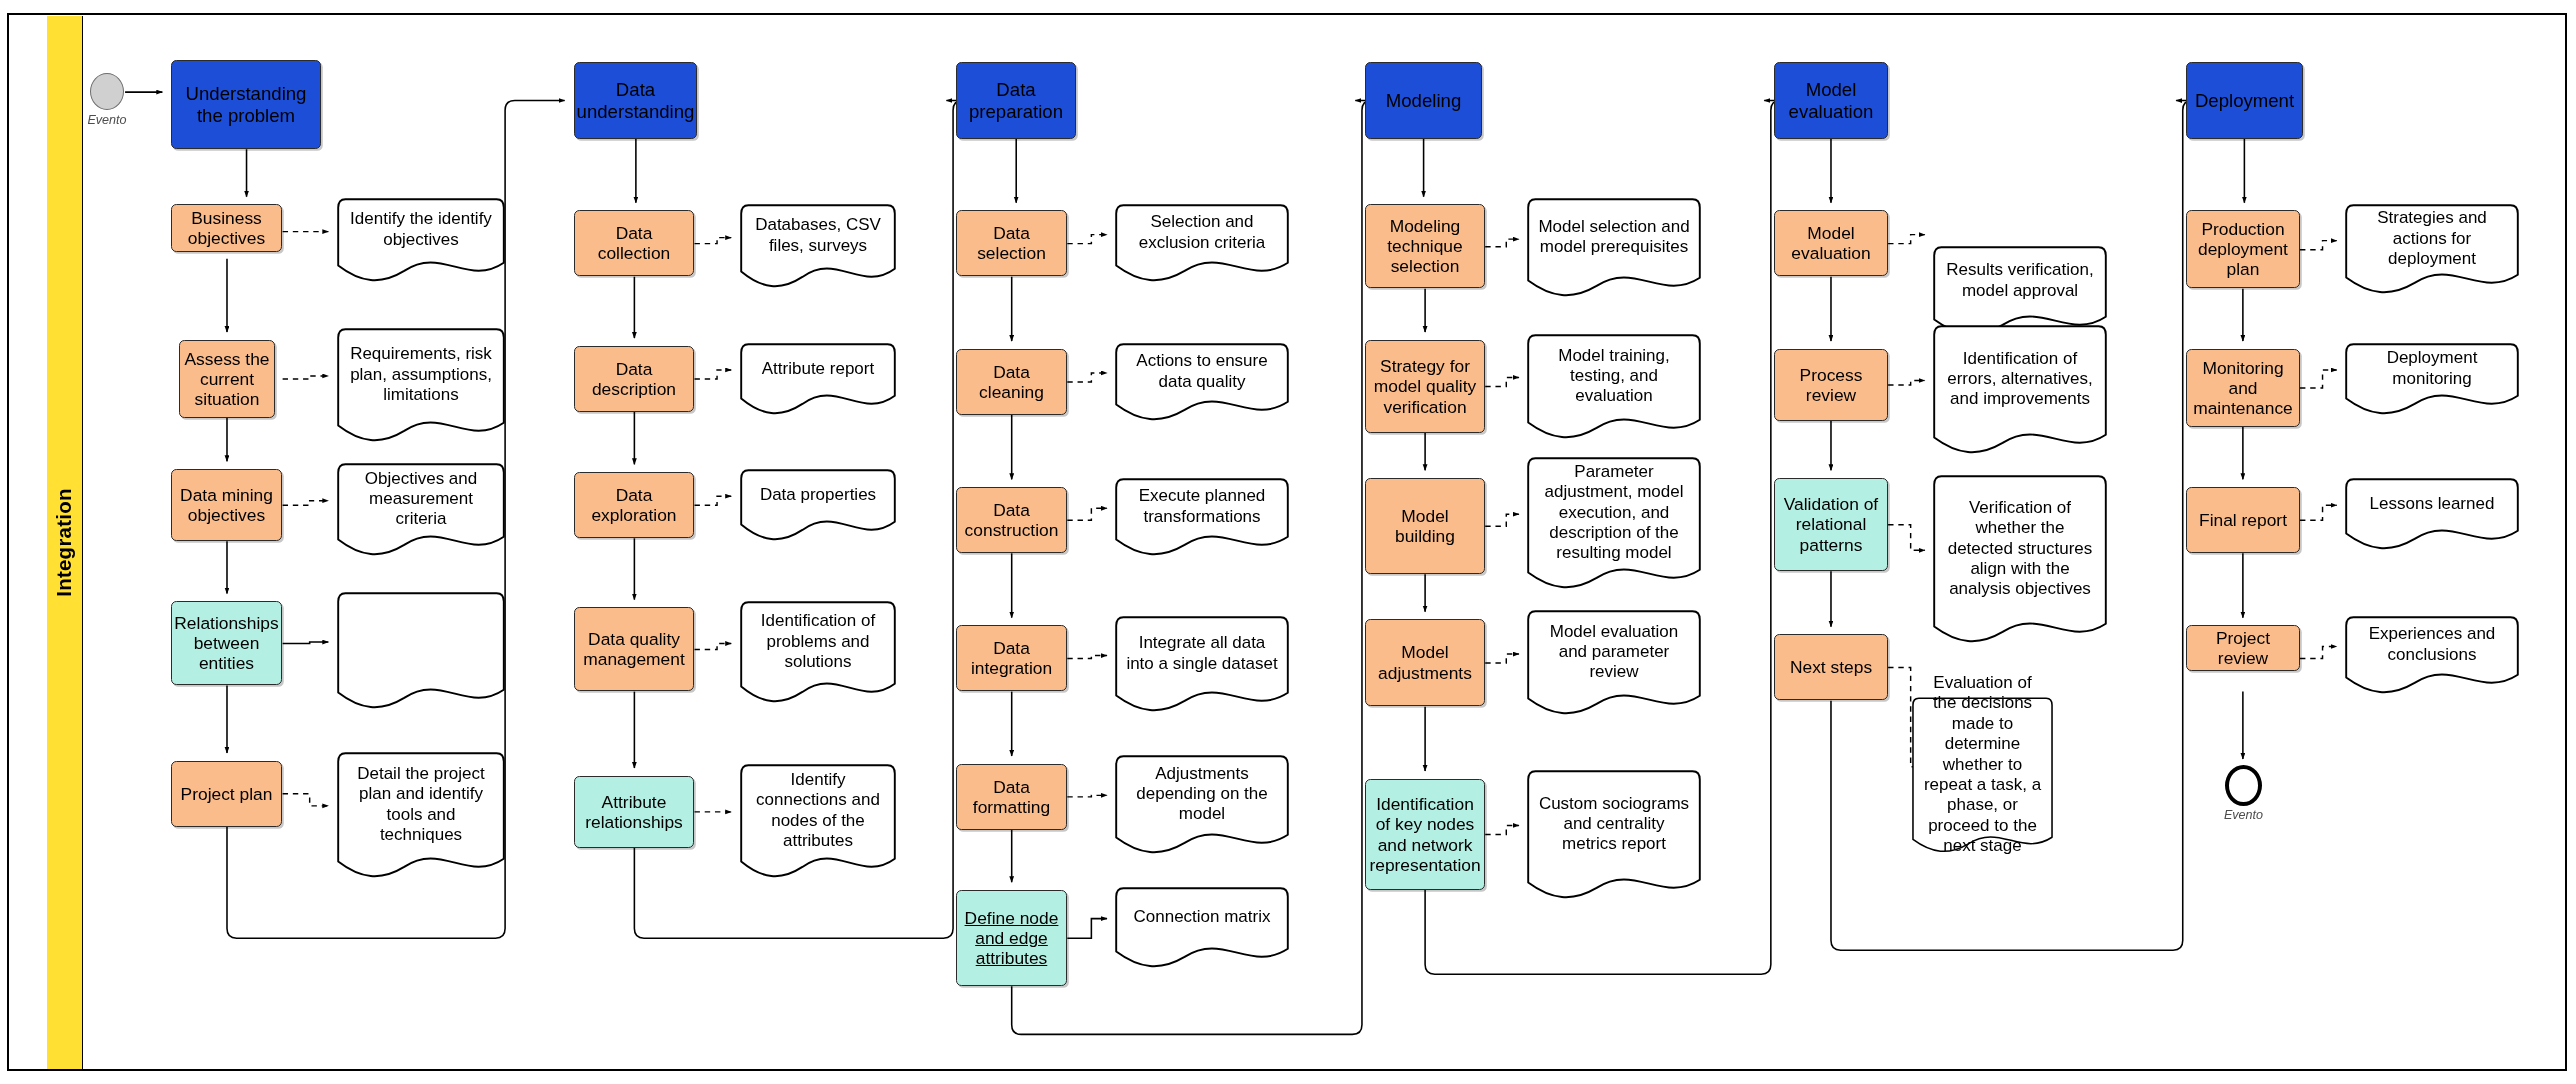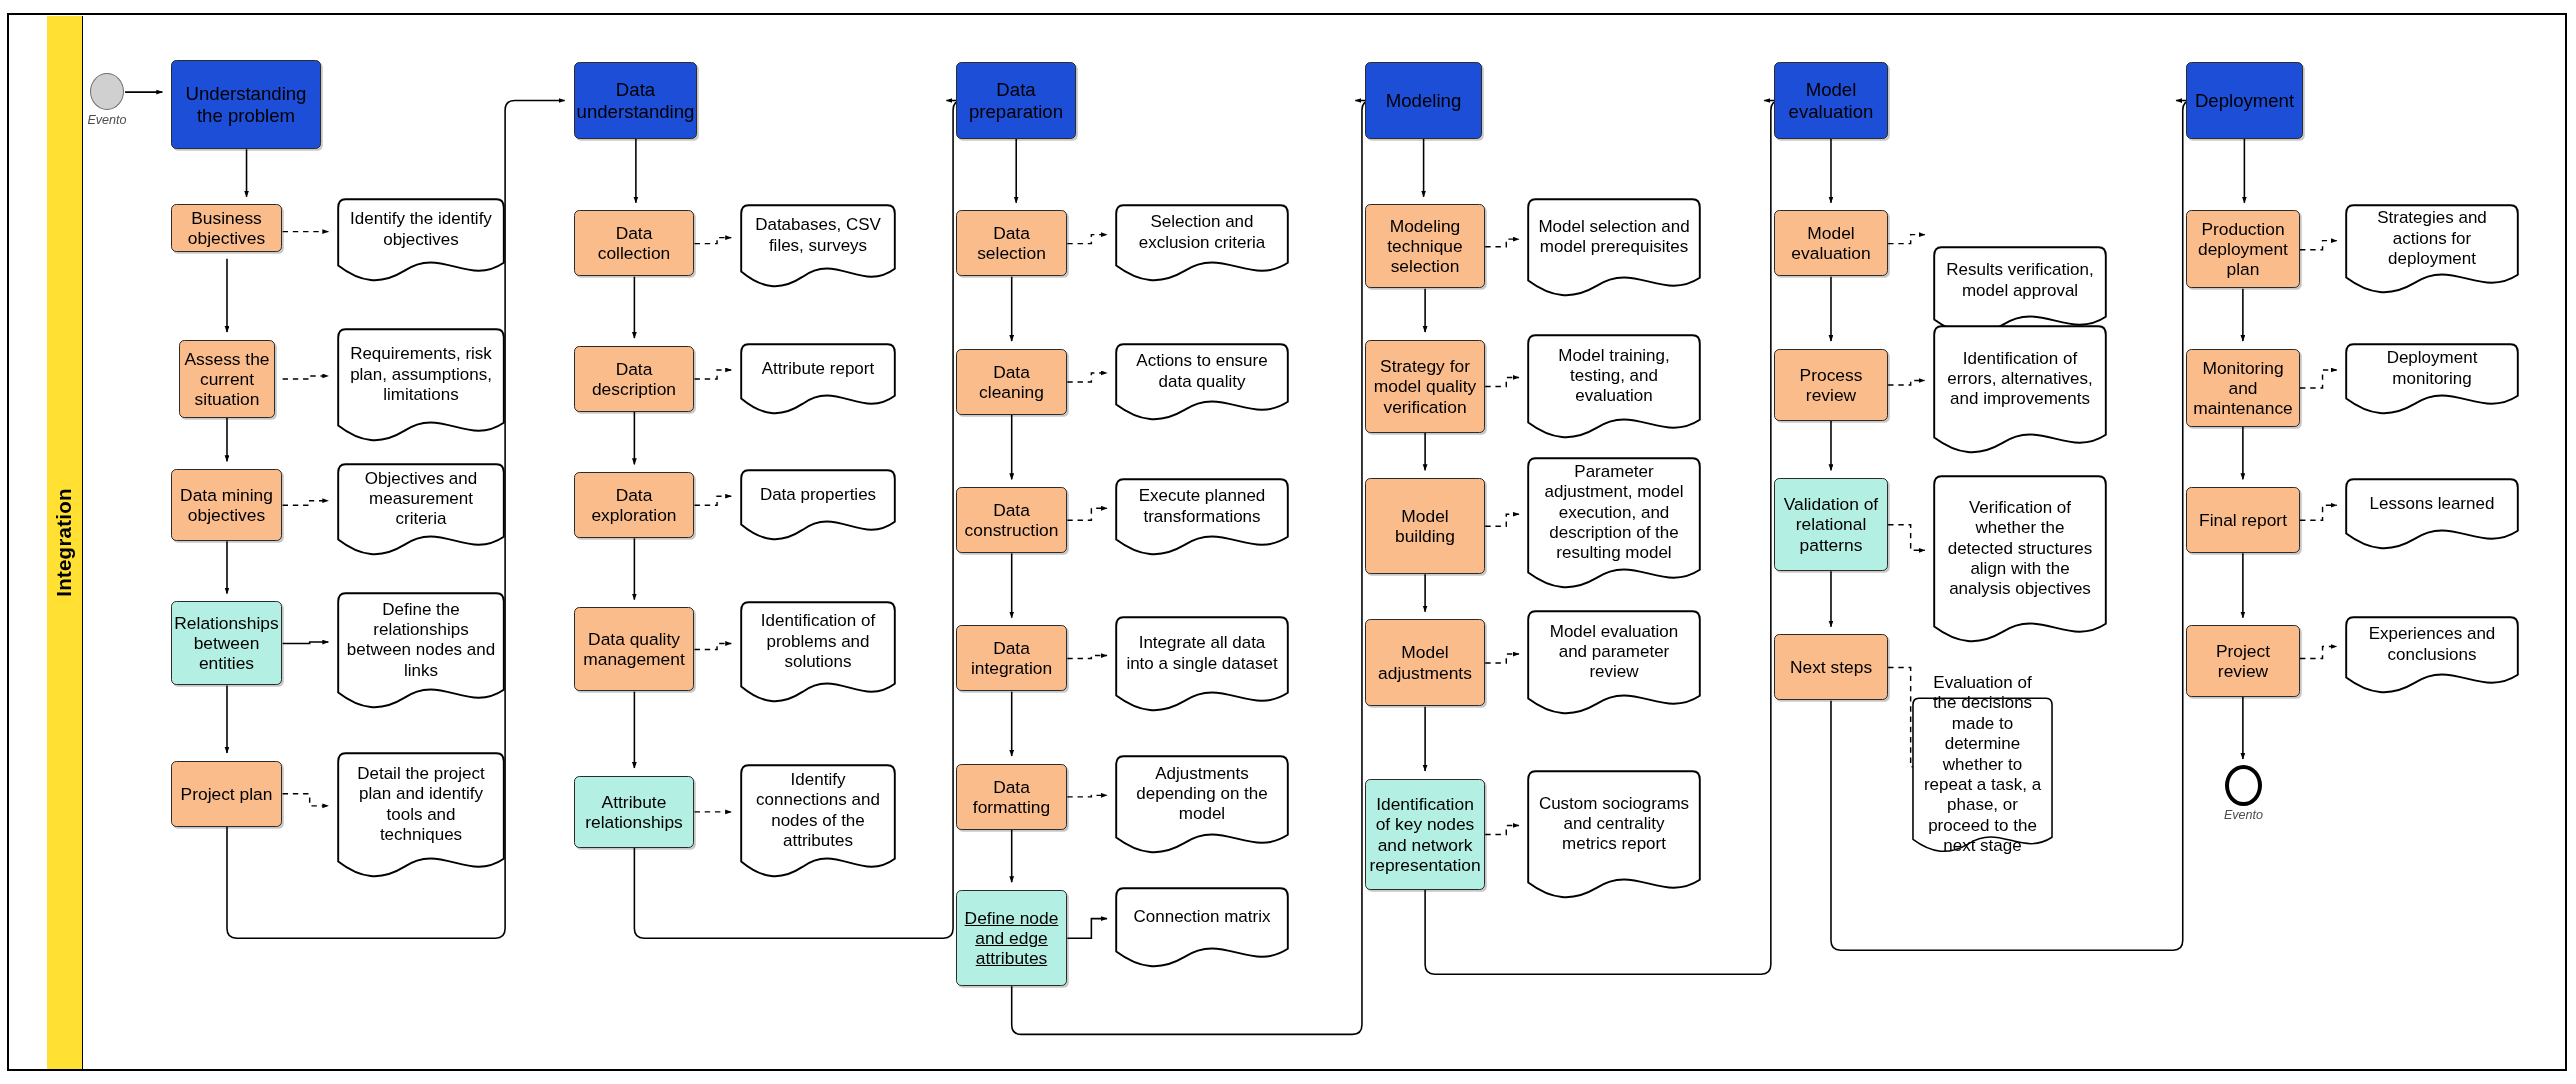--- a/index.html
+++ b/index.html
@@ -144,21 +144,20 @@
         <svg width="168" height="93" viewBox="0 0 280 155" class="docbody">
           <path d="M 14 2 H 266 Q 278 2 278 16 V 123 C 218.4 163.5 173.6 94.5 112 136.5 C 72.8 160.5 39.2 156 2 127.5 V 16 Q 2 2 14 2 Z" fill="#fff" stroke="#000" stroke-width="3.2" stroke-linejoin="round"></path>
         </svg>
         <div class="doctext">Objectives and measurement criteria</div>
       </div>
       <div class="node sna" style="left: 171px; top: 601px; width: 111px; height: 84px;">Relationships between entities</div>
       <div class="doc" style="left: 337px; top: 592px; width: 168px; height: 117px;">
         <svg width="168" height="117" viewBox="0 0 280 195" class="docbody">
           <path d="M 14 2 H 266 Q 278 2 278 16 V 163 C 218.4 203.5 173.6 134.5 112 176.5 C 72.8 200.5 39.2 196 2 167.5 V 16 Q 2 2 14 2 Z" fill="#fff" stroke="#000" stroke-width="3.2" stroke-linejoin="round"></path>
         </svg>
-        <div class="doctext">Define the relationships between nodes and links</div>
       </div>
       <div class="node task" style="left: 171px; top: 761px; width: 111px; height: 66px;">Project plan</div>
       <div class="doc" style="left: 337px; top: 752px; width: 168px; height: 126px;">
         <svg width="168" height="126" viewBox="0 0 280 210" class="docbody">
           <path d="M 14 2 H 266 Q 278 2 278 16 V 178 C 218.4 218.5 173.6 149.5 112 191.5 C 72.8 215.5 39.2 211 2 182.5 V 16 Q 2 2 14 2 Z" fill="#fff" stroke="#000" stroke-width="3.2" stroke-linejoin="round"></path>
         </svg>
         <div class="doctext">Detail the project plan and identify tools and techniques</div>
       </div>
       <div class="node phase" style="left: 574px; top: 62px; width: 123px; height: 77px;">Data understanding</div>
       <div class="node task" style="left: 574px; top: 210px; width: 120px; height: 66px;">Data collection</div>
@@ -319,21 +318,21 @@
         </svg>
         <div class="doctext">Deployment monitoring</div>
       </div>
       <div class="node task" style="left: 2186px; top: 487px; width: 114px; height: 66px;">Final report</div>
       <div class="doc" style="left: 2345px; top: 478px; width: 174px; height: 72px;">
         <svg width="174" height="72" viewBox="0 0 290 120" class="docbody">
           <path d="M 14 2 H 276 Q 288 2 288 16 V 88 C 226.20000000000002 128.5 179.8 59.5 116 101.5 C 75.4 125.5 40.6 121 2 92.5 V 16 Q 2 2 14 2 Z" fill="#fff" stroke="#000" stroke-width="3.2" stroke-linejoin="round"></path>
         </svg>
         <div class="doctext">Lessons learned</div>
       </div>
-      <div class="node task" style="left: 2186px; top: 625px; width: 114px; height: 72px;">Project review</div>
+      <div class="node task" style="left: 2186px; top: 625px; width: 114px; height: 46px;">Project review</div>
       <div class="doc" style="left: 2345px; top: 616px; width: 174px; height: 78px;">
         <svg width="174" height="78" viewBox="0 0 290 130" class="docbody">
           <path d="M 14 2 H 276 Q 288 2 288 16 V 98 C 226.20000000000002 138.5 179.8 69.5 116 111.5 C 75.4 135.5 40.6 131 2 102.5 V 16 Q 2 2 14 2 Z" fill="#fff" stroke="#000" stroke-width="3.2" stroke-linejoin="round"></path>
         </svg>
         <div class="doctext">Experiences and conclusions</div>
       </div>
     </div>
 <div class="evt start" style="left: 90px; top: 73px; width: 34px; height: 37px;">
       <div class="circ" style="width: 34px; height: 37px;"></div>
       <div class="cap" style="left: -31px; top: 40px;">Evento</div>

